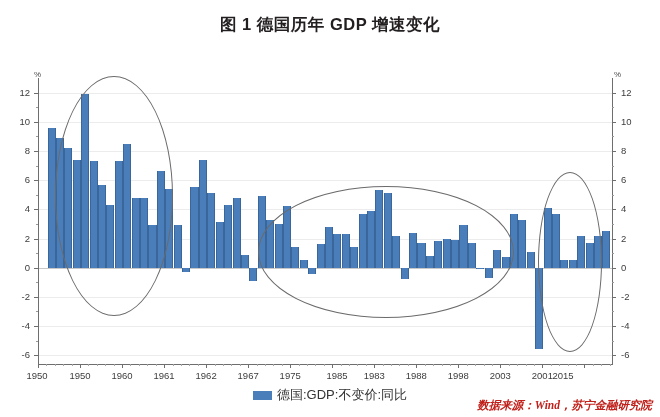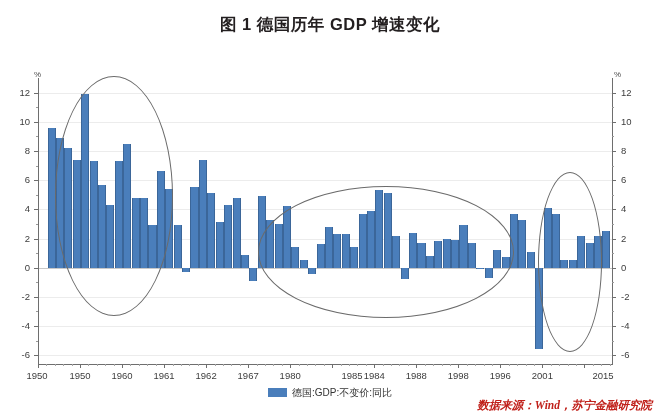--- a/index.html
+++ b/index.html
@@ -122,21 +122,21 @@
     border: 1px solid #6b6b6b;
     border-radius: 50%;
     background: transparent;
   }
   #legend {
     position: absolute;
     left: 0;
     top: 386px;
     width: 660px;
     text-align: center;
-    font-size: 10px;
+    font-size: 13px;
     color: #333;
   }
   #legend-swatch {
     display: inline-block;
     width: 19px;
     height: 9px;
     background: #4a7ebb;
     vertical-align: -1px;
     margin-right: 5px;
   }
@@ -281,28 +281,28 @@
       <div class="ytick-label right" style="left: 621px; top: 320.061px;">-4</div>
       <div class="ytick-label right" style="left: 621px; top: 349.245px;">-6</div>
     </div>
   <div id="x-labels">
       <div class="xtick-label" style="left: 37px;">1950</div>
       <div class="xtick-label" style="left: 80.0322px;">1950</div>
       <div class="xtick-label" style="left: 122.064px;">1960</div>
       <div class="xtick-label" style="left: 164.096px;">1961</div>
       <div class="xtick-label" style="left: 206.129px;">1962</div>
       <div class="xtick-label" style="left: 248.161px;">1967</div>
-      <div class="xtick-label" style="left: 290.193px;">1980</div>
-      <div class="xtick-label" style="left: 352px;">1985</div>
-      <div class="xtick-label" style="left: 374.257px;">1984</div>
+      <div class="xtick-label" style="left: 290.193px;">1975</div>
+      <div class="xtick-label" style="left: 337px;">1985</div>
+      <div class="xtick-label" style="left: 374.257px;">1983</div>
       <div class="xtick-label" style="left: 416.289px;">1988</div>
       <div class="xtick-label" style="left: 458.322px;">1998</div>
-      <div class="xtick-label" style="left: 500.354px;">1996</div>
+      <div class="xtick-label" style="left: 500.354px;">2003</div>
       <div class="xtick-label" style="left: 542.386px;">2001</div>
-      <div class="xtick-label" style="left: 603px;">2015</div>
+      <div class="xtick-label" style="left: 563px;">2015</div>
     </div>
 
   <div id="legend">
     <span id="legend-swatch" style="background: rgb(74, 126, 187);"></span><span id="legend-label">德国:GDP:不变价:同比</span>
   </div>
 
   <div id="source-note">数据来源：Wind，苏宁金融研究院</div>
 
 <div class="tick-major" style="left: 34px; top: 92.5918px;"></div>
     <div class="tick-major" style="left: 612px; top: 92.5918px;"></div>

